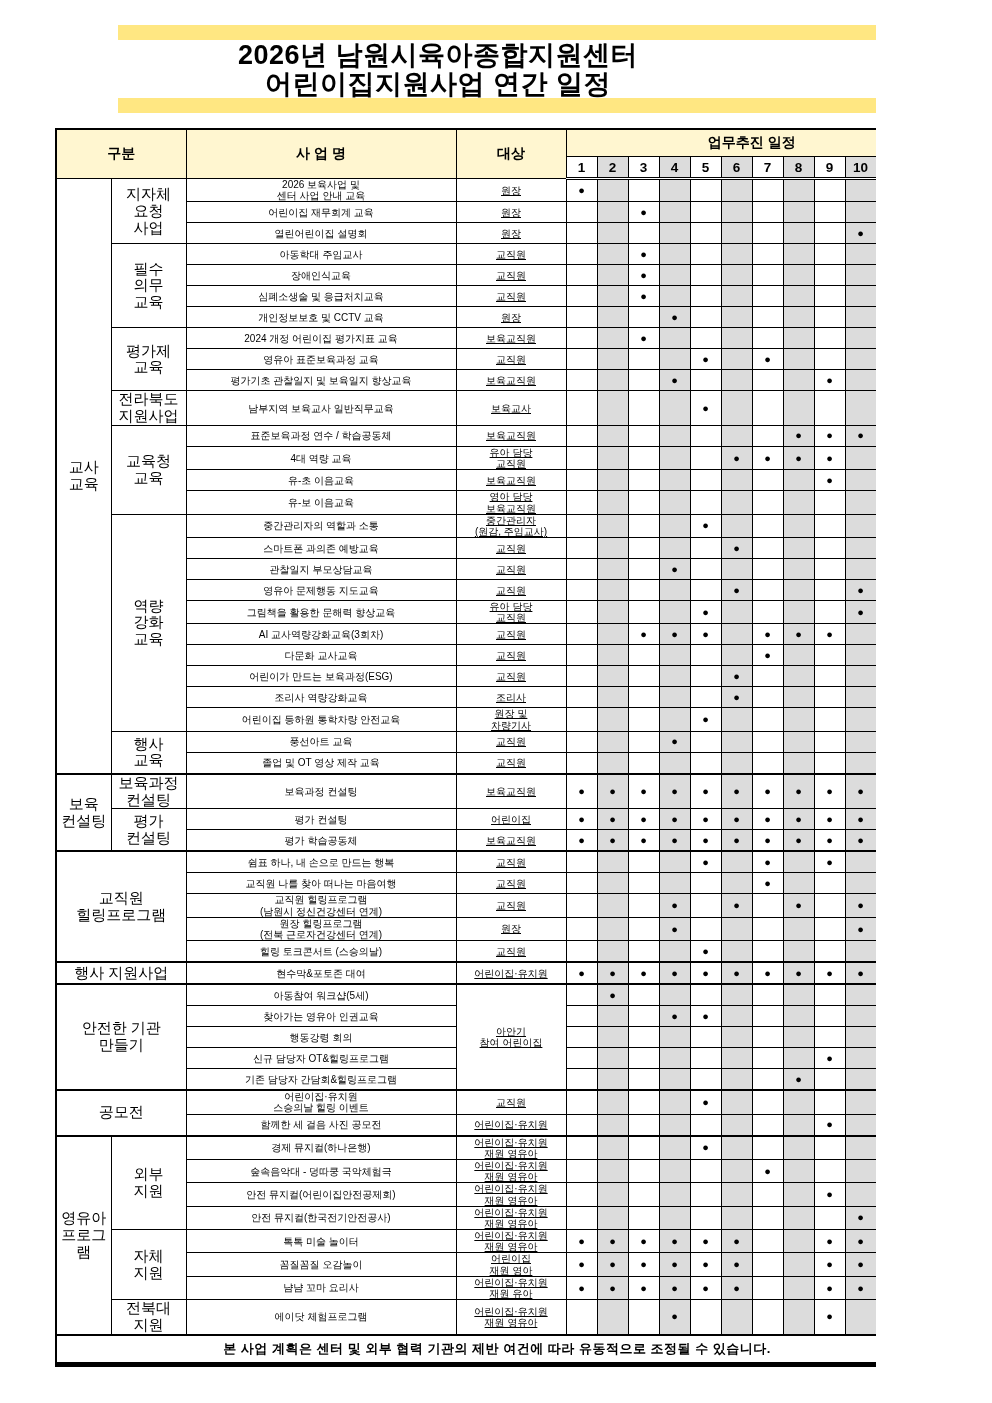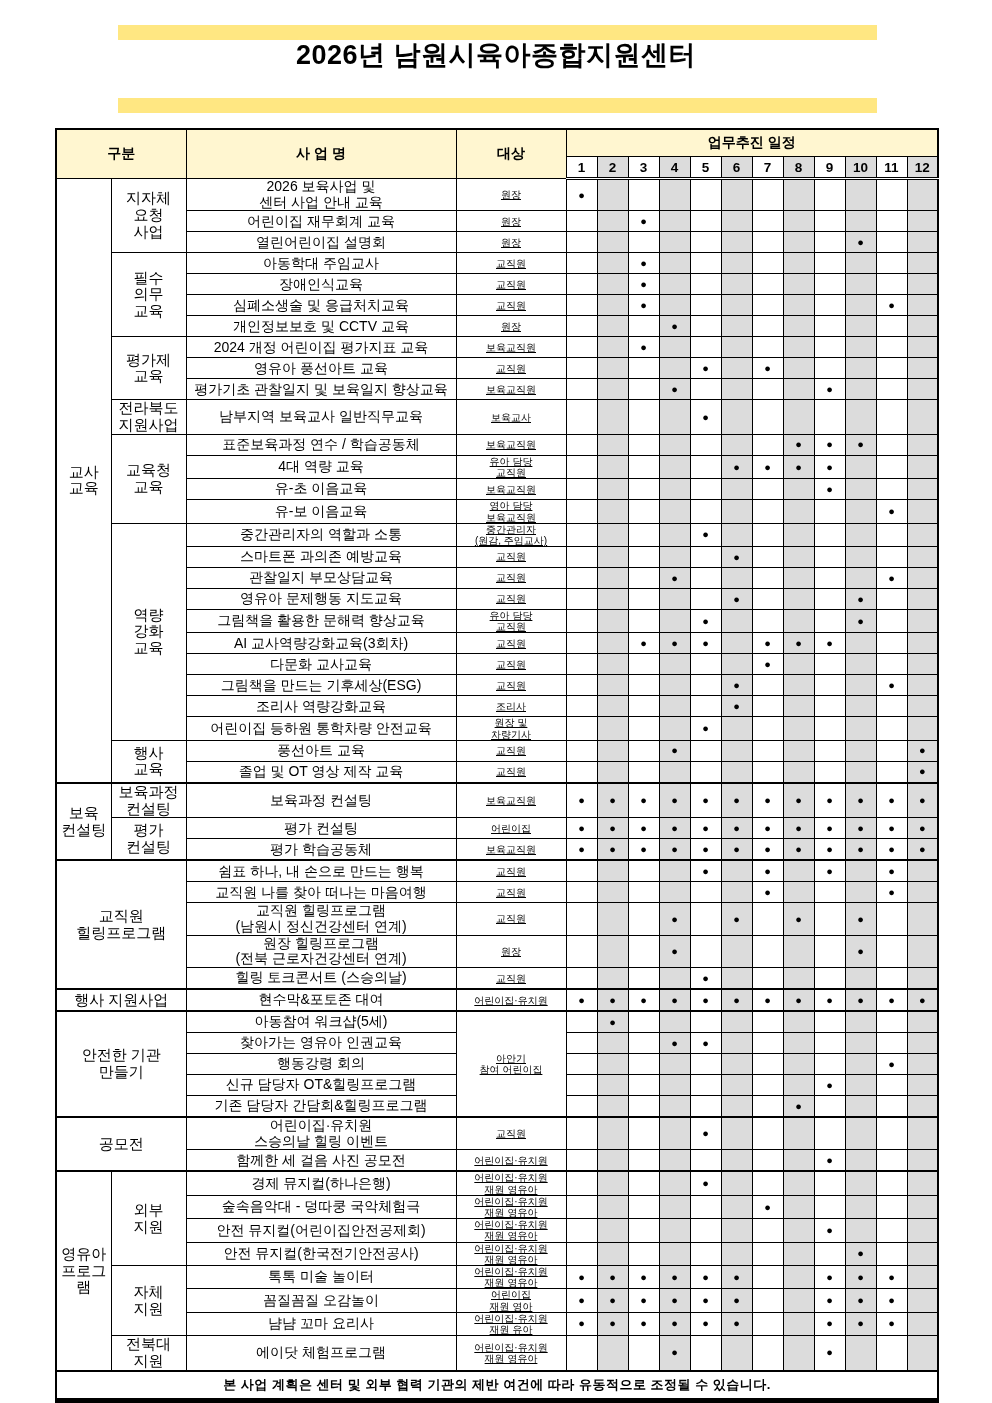--- a/index.html
+++ b/index.html
@@ -1,48 +1,49 @@
 <!DOCTYPE html>
 <html style="--bar: #ffe782; --hdr: #fff6d0; --shade: #dcdcdc;"><head>
 <meta charset="utf-8">
 <style>
   html,body{margin:0;padding:0;background:#ffffff;}
   body{width:992px;height:1403px;font-family:"Liberation Sans","DejaVu Sans",sans-serif;color:#000;}
-  .page{position:relative;width:992px;height:1403px;overflow:hidden;}
+  .page{position:relative;width:876px;height:1403px;overflow:hidden;}
   .bar{position:absolute;left:118px;width:759px;height:15px;background:var(--bar,#ffe782);}
   .bar-top{top:25px;}
   .bar-bottom{top:98px;}
   .title{position:absolute;top:41px;left:0;width:100%;text-align:center;
          font-size:27px;font-weight:bold;line-height:1.08;letter-spacing:0.5px;}
   table.sched{position:absolute;left:55px;top:128px;width:882px;border-collapse:collapse;
               table-layout:fixed;border:2px solid #000;}
   td,th{border:1px solid #000;text-align:center;vertical-align:middle;padding:0 1px;
         white-space:pre-line;overflow:hidden;}
   thead th{background:var(--hdr,#fff6d0);font-size:14px;font-weight:bold;height:26px;}
   thead tr.mrow th{height:20px;font-size:13.5px;background:#ffffff;}
   thead tr.mrow th.shade{background:var(--shade,#dcdcdc);}
   thead tr.mrow th{border-bottom:3px double #000;}
   tbody td{font-size:12.5px;line-height:1.12;height:20px;}
   tbody td.grp{font-size:15px;}
-  tbody td.proj{font-size:14px;}
+  tbody td.proj{font-size:10px;}
   tbody td.tgt{font-size:10px;text-decoration:underline;}
   tbody td.mcell{font-size:11px;line-height:1;}
   tbody td.shade{background:var(--shade,#dcdcdc);}
   tr.sec td{border-top:2px solid #000;}
   tfoot td{border:2px solid #000;border-bottom:5px solid #000;height:26px;
            font-size:13px;font-weight:bold;letter-spacing:0.5px;}
 </style>
 </head>
 <body>
 
 <div class="page">
 
   <div class="bar bar-top"></div>
   <div class="title">
     <div>2026년 남원시육아종합지원센터</div>
+    <div>어린이집지원사업 연간 일정</div>
   </div>
   <div class="bar bar-bottom"></div>
 
   <table class="sched">
     <colgroup>
       <col style="width:55px">
         <col style="width:75px">
         <col style="width:270px">
         <col style="width:110px">
       <col style="width:31px">
@@ -214,21 +215,21 @@
           <td class="mcell"></td>
           <td class="mcell shade"></td>
           <td class="mcell"></td>
           <td class="mcell shade"></td>
           <td class="mcell"></td>
           <td class="mcell shade"></td>
           <td class="mcell"></td>
           <td class="mcell shade"></td>
         </tr>
         <tr>
-          <td class="proj">영유아 풍선아트 교육</td>
+          <td class="proj">영유아 표준보육과정 교육</td>
           <td class="tgt">교직원</td>
           <td class="mcell"></td>
           <td class="mcell shade"></td>
           <td class="mcell"></td>
           <td class="mcell shade"></td>
           <td class="mcell">●</td>
           <td class="mcell shade"></td>
           <td class="mcell">●</td>
           <td class="mcell shade"></td>
           <td class="mcell"></td>
@@ -449,21 +450,21 @@
           <td class="mcell"></td>
           <td class="mcell shade"></td>
           <td class="mcell">●</td>
           <td class="mcell shade"></td>
           <td class="mcell"></td>
           <td class="mcell shade"></td>
           <td class="mcell"></td>
           <td class="mcell shade"></td>
         </tr>
         <tr>
-          <td class="proj">그림책을 만드는 기후세상(ESG)</td>
+          <td class="proj">어린이가 만드는 보육과정(ESG)</td>
           <td class="tgt">교직원</td>
           <td class="mcell"></td>
           <td class="mcell shade"></td>
           <td class="mcell"></td>
           <td class="mcell shade"></td>
           <td class="mcell"></td>
           <td class="mcell shade">●</td>
           <td class="mcell"></td>
           <td class="mcell shade"></td>
           <td class="mcell"></td>

